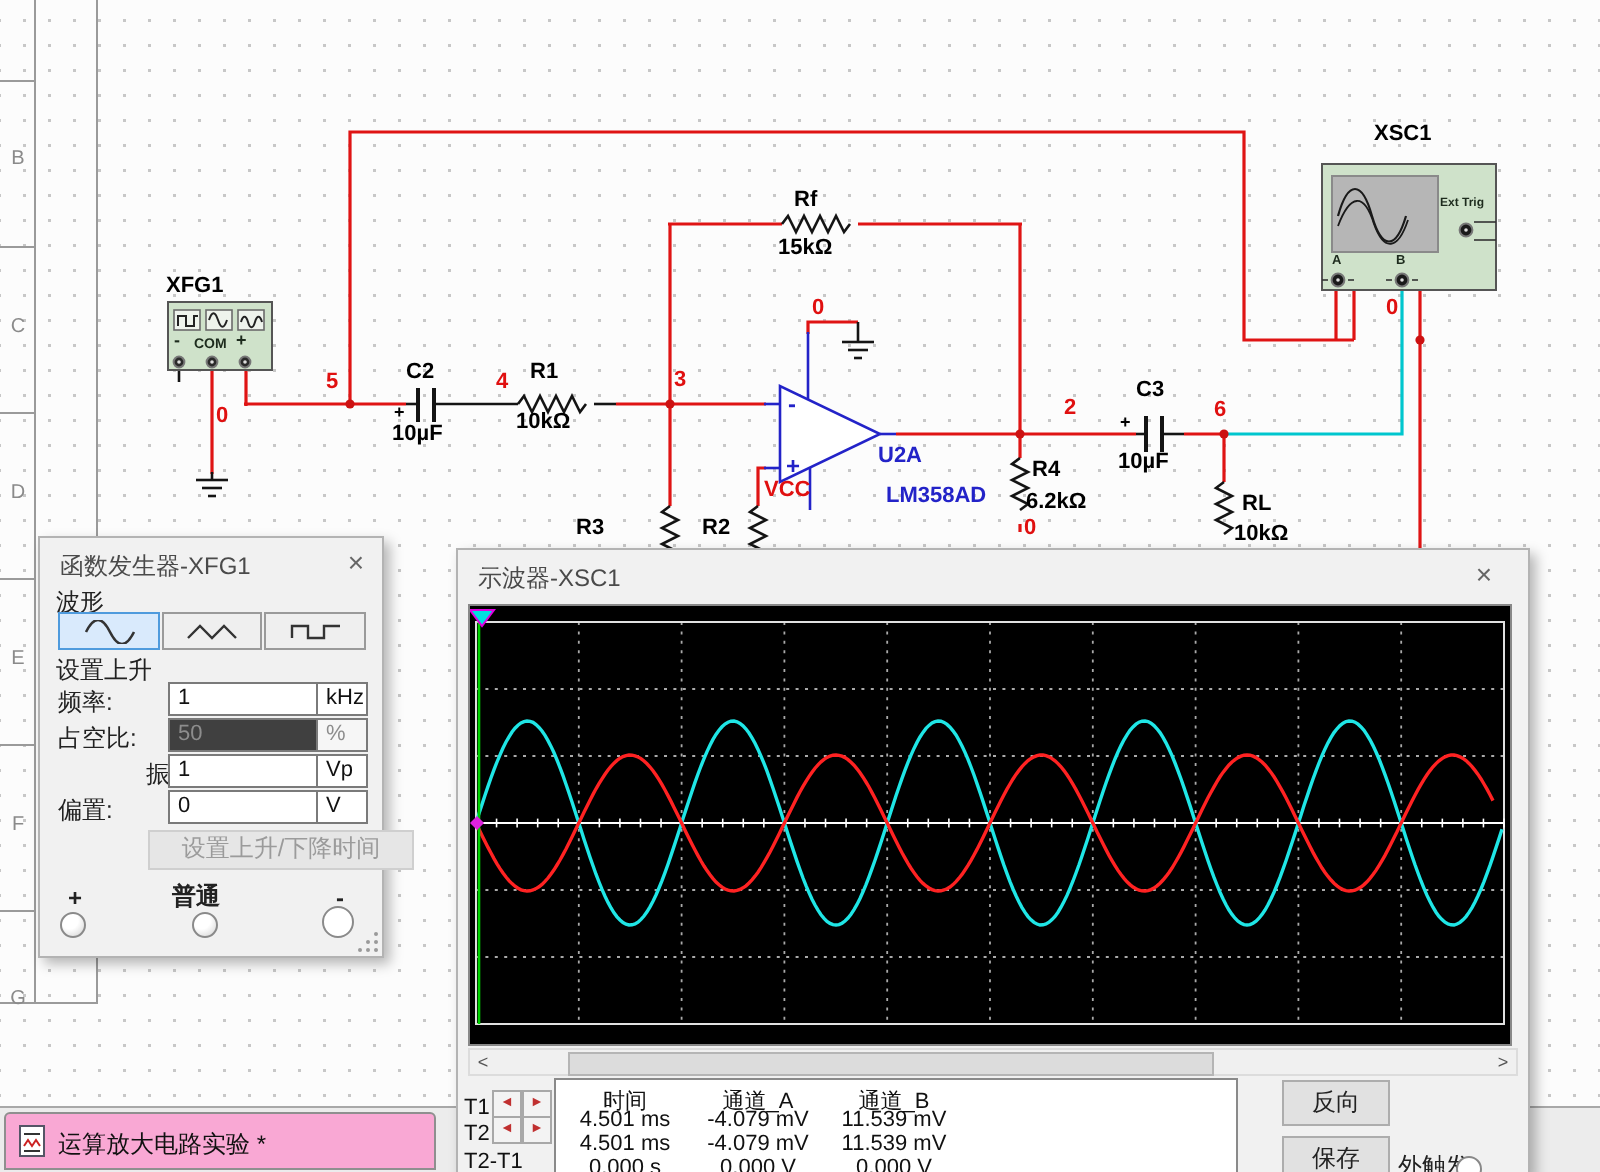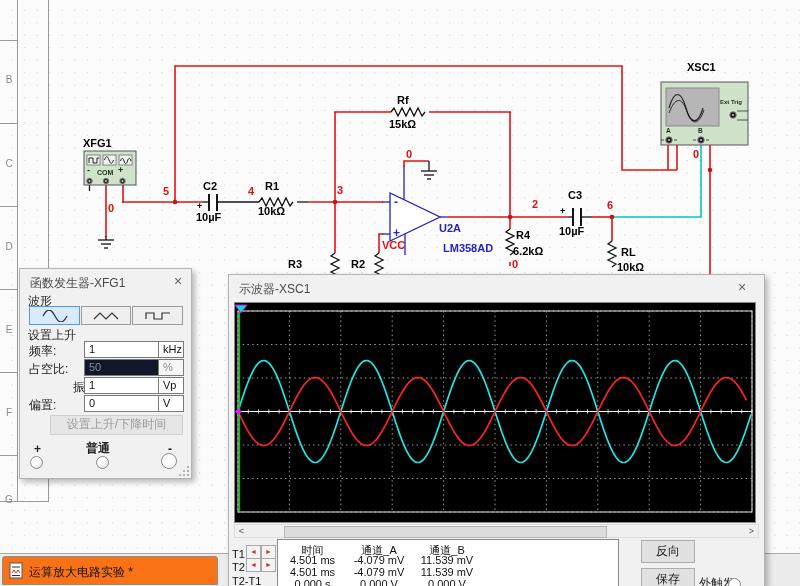--- a/index.html
+++ b/index.html
@@ -23,26 +23,26 @@
   .dlg-close{position:absolute;width:16px;height:16px;top:4px;text-align:center;
     font-size:14px;color:#666;line-height:16px;cursor:default;}
   
   .wavebtn{position:absolute;height:17px;background:#efefef;border:1px solid #9a9a9a;
     display:flex;align-items:center;justify-content:center;}
   .wavebtn.sel{background:#d9eafc;border:1px solid #4f9bdd;}
   .grouplbl{position:absolute;font-size:12px;color:#222;}
   .frow-lbl{position:absolute;left:9px;font-size:12px;color:#222;}
   .finput{position:absolute;height:14px;background:#fff;border:1px solid #7a7a7a;
     font-size:11px;color:#111;padding:1px 0 0 4px;}
-  .finput.dis{background:#0f172a;color:#8d8d8d;}
+  .finput.dis{background:#404040;color:#8d8d8d;}
   .funit{position:absolute;height:14px;background:#fff;border:1px solid #7a7a7a;
     font-size:11px;color:#111;padding:1px 0 0 4px;}
   .funit.dis{background:#f6f6f6;color:#8d8d8d;}
   .bigbtn{position:absolute;background:#e6e6e6;border:1px solid #cfcfcf;color:#9b9b9b;
-    font-size:12px;text-align:center;line-height:17px;}
+    font-size:12px;text-align:center;line-height:17px;margin-left:24px;}
   .radio{position:absolute;border-radius:50%;border:1px solid #8a8a8a;
     background:radial-gradient(circle at 35% 30%, #ffffff 0 40%, #d2d2d2 100%);}
   .termlbl{position:absolute;font-size:12px;color:#222;font-weight:600;}
   
   #scope-display{position:absolute;left:5px;top:27px;width:520px;height:219px;
     background:#000;border:1px solid #888;box-sizing:content-box;}
   .sbar{position:absolute;left:5px;top:249px;width:525px;height:14px;background:#f0f0f0;
     border:1px solid #dcdcdc;box-sizing:border-box;}
   .sbtn{position:absolute;top:0;width:13px;height:12px;font-size:9px;color:#555;
     text-align:center;line-height:12px;}
@@ -53,21 +53,21 @@
   .rdtable{position:absolute;left:48px;top:264px;width:340px;height:60px;background:#fff;
     border:1px solid #8a8a8a;}
   .rdcell{position:absolute;font-size:11px;color:#111;text-align:center;white-space:nowrap;}
   .scbtn{position:absolute;left:412px;width:52px;height:21px;background:#e1e1e1;
     border:1px solid #adadad;font-size:12px;color:#222;text-align:center;line-height:20px;}
   .exttrig{position:absolute;font-size:12px;color:#222;white-space:nowrap;}
   .extcirc{position:absolute;width:11px;height:11px;border-radius:50%;border:1px solid #888;background:#fff;}
   
   #tabstrip{position:absolute;left:0;top:553px;width:800px;height:33px;background:#ececec;
     border-top:1px solid #a8a8a8;z-index:8;}
-  #sheettab{position:absolute;left:2px;top:2px;width:214px;height:27px;background:#f97316;
+  #sheettab{position:absolute;left:2px;top:2px;width:214px;height:27px;background:#f9a8d4;
     border:1px solid #8f8f8f;border-radius:3px 3px 0 0;}
   #sheettab .tabtext{position:absolute;left:26px;top:7px;font-size:12px;color:#111;white-space:nowrap;}
   svg{display:block;}
 </style>
 </head>
 <body>
 
 <div id="stage">
 
   <div class="bline" style="left:17px;top:0;width:1px;height:501px;"></div>

